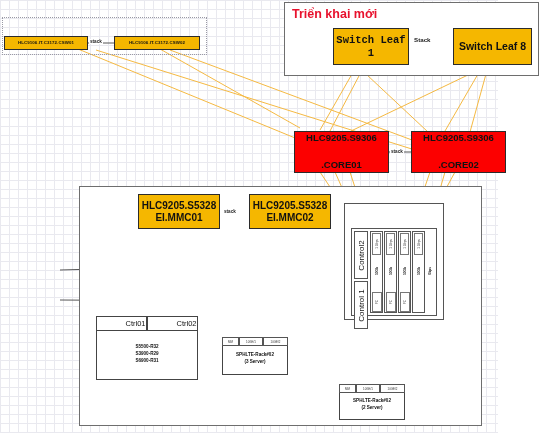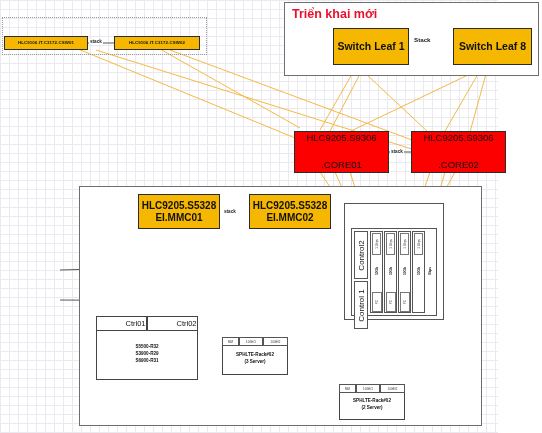--- a/index.html
+++ b/index.html
@@ -29,21 +29,21 @@
   .sw-small{
     background:#f5b700;border:1px solid #2b2b2b;
     font-size:4.4px;font-weight:bold;color:#111;letter-spacing:.1px;
   }
   .leaf{
     background:#f5b700;border:1.5px solid #2b2b2b;
     font-size:10.5px;font-weight:bold;color:#111;
   }
   .core{
     background:#fc0000;border:1.5px solid #2b2b2b;
-    font-size:9.5px;font-weight:normal;color:#111;gap:16px;
+    font-size:9.5px;font-weight:bold;color:#111;gap:16px;
   }
   .mmc{
     background:#f5b700;border:1.5px solid #2b2b2b;
     font-size:10px;font-weight:bold;color:#111;
   }
   .stack-lbl{
     position:absolute;font-size:4.6px;font-weight:bold;color:#222;
     background:#ffffff;padding:0 1px;
   }
   .stack-lbl.big{font-size:6.2px;}
@@ -184,21 +184,21 @@
   <div class="stack-lbl" style="left:89px;top:39px;">stack</div>
 
   <div class="node sw-small" style="left:114px;top:36px;width:86px;height:14px;">
     <span>HLC9106.IT.C3172.CSW02</span>
   </div>
 
   <div class="white-panel" style="left:284px;top:2px;width:255px;height:74px;"></div>
 
   <div class="title-red" style="left:292px;top:7px;">Triển khai mới</div>
 
-  <div class="node leaf" style="left:333px;top:28px;width:76px;height:37px;">
+  <div class="node leaf" style="left:333px;top:28px;width:76px;height:37px;font-family:Liberation Mono, monospace;">
     <span>Switch Leaf 1</span>
   </div>
 
   <div class="stack-lbl big" style="left:413px;top:36px;">Stack</div>
 
   <div class="node leaf" style="left:453px;top:28px;width:79px;height:37px;">
     <span>Switch Leaf 8</span>
   </div>
 
   <div class="node core" style="left:294px;top:131px;width:95px;height:42px;flex-direction:column;">

